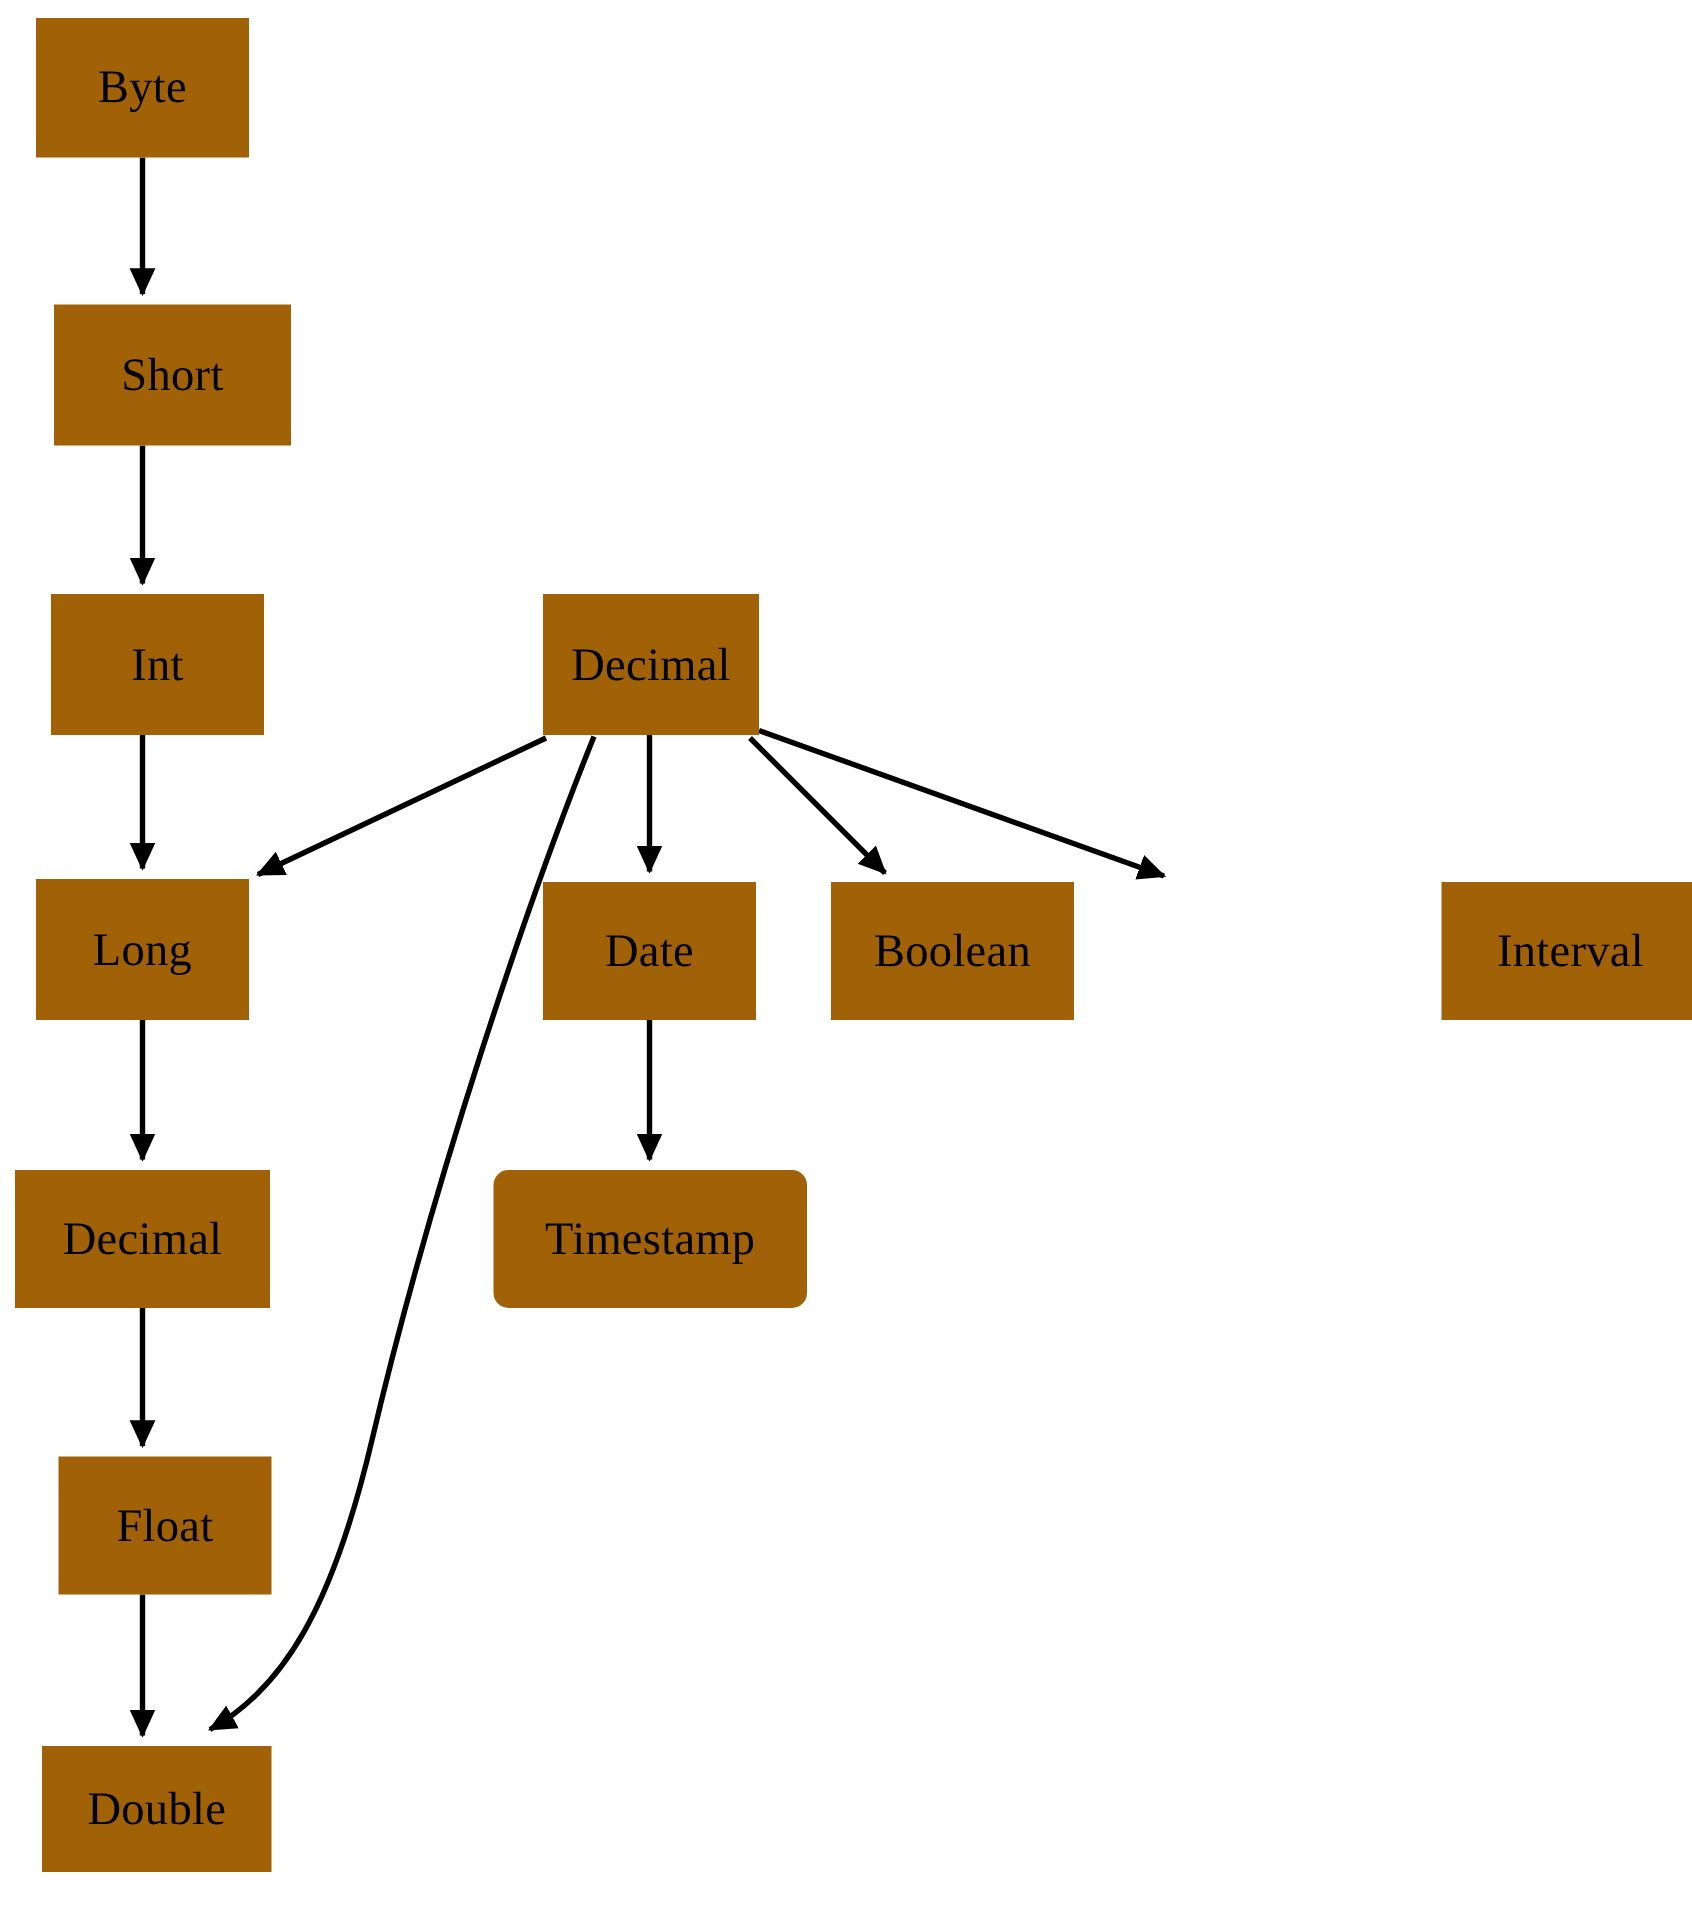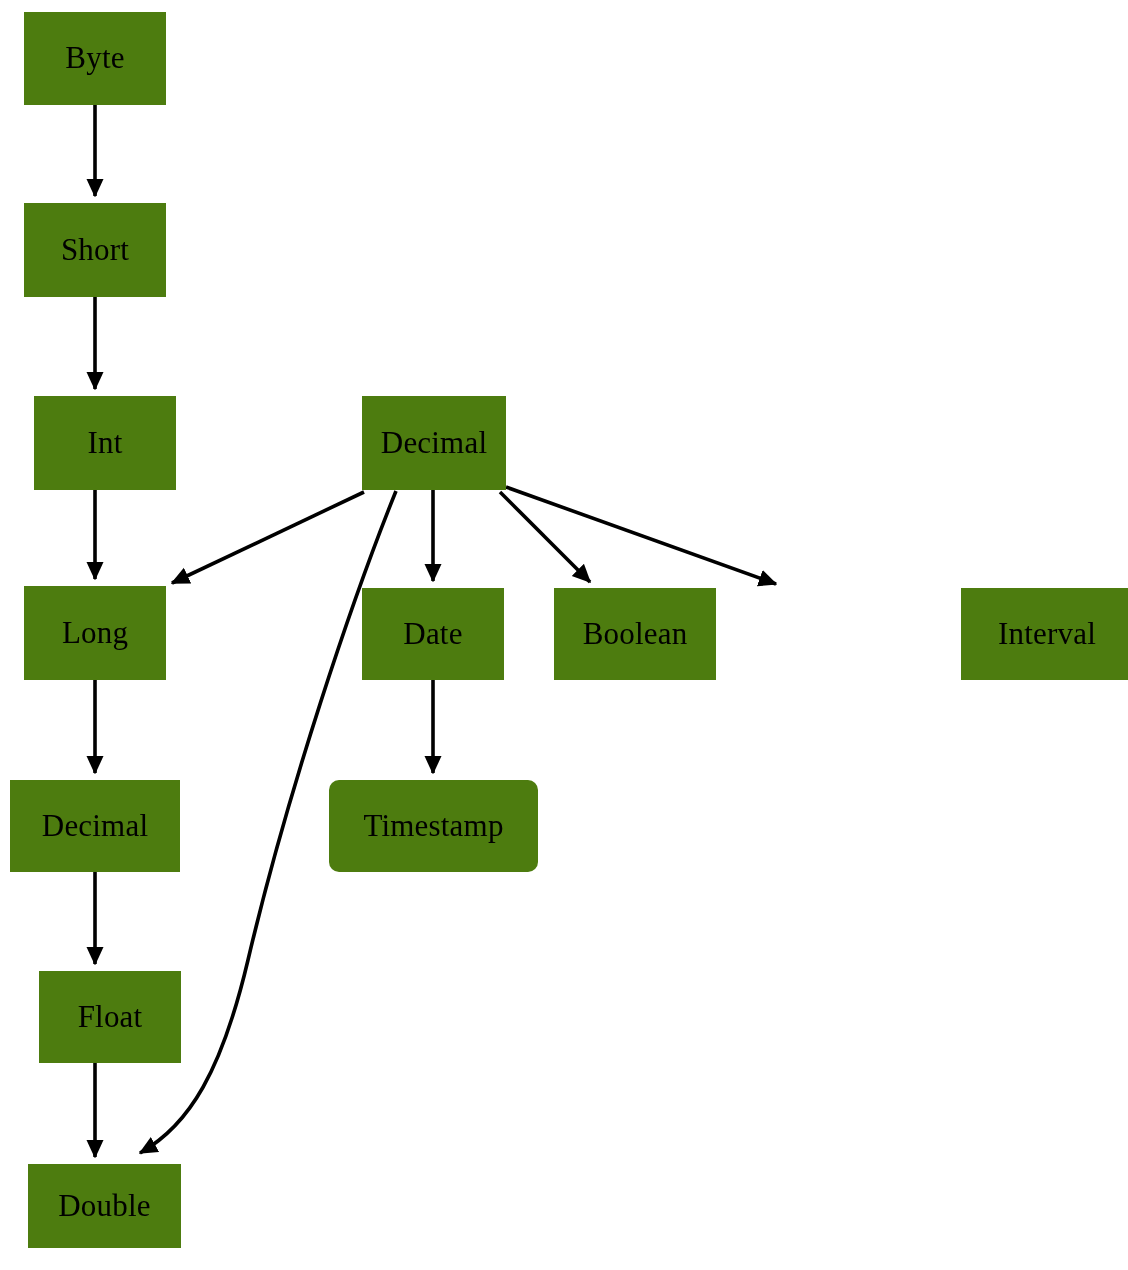--- a/index.html
+++ b/index.html
@@ -19,21 +19,21 @@
     position: absolute;
     left: 0;
     top: 0;
     width: 1128px;
     height: 1270px;
     pointer-events: none;
   }
   .node {
     position: absolute;
     box-sizing: border-box;
-    background: #4d7c0f;
+    background: #a16207;
     color: #000000;
     display: flex;
     align-items: center;
     justify-content: center;
     font-size: 31px;
     line-height: 1;
     letter-spacing: 0.2px;
     white-space: nowrap;
     user-select: none;
   }
@@ -67,21 +67,21 @@
       <line x1="500" y1="492" x2="590" y2="582"></line>
       <line x1="506" y1="487" x2="776" y2="584"></line>
       <path d="M 396 491 C 352 600 288 790 248 960 C 222 1070 190 1125 140 1153"></path>
     </g>
   </svg>
 
   <div class="node" style="left:24px; top:12px; width:142px; height:93px;">
     <span class="node-label">Byte</span>
   </div>
 
-  <div class="node" style="left:24px; top:203px; width:142px; height:94px;">
+  <div class="node" style="left:36px; top:203px; width:158px; height:94px;">
     <span class="node-label">Short</span>
   </div>
 
   <div class="node" style="left:24px; top:396px; width:142px; height:94px;margin-left:10px;">
     <span class="node-label">Int</span>
   </div>
 
   <div class="node" style="left:362px; top:396px; width:144px; height:94px;">
     <span class="node-label">Decimal</span>
   </div>

